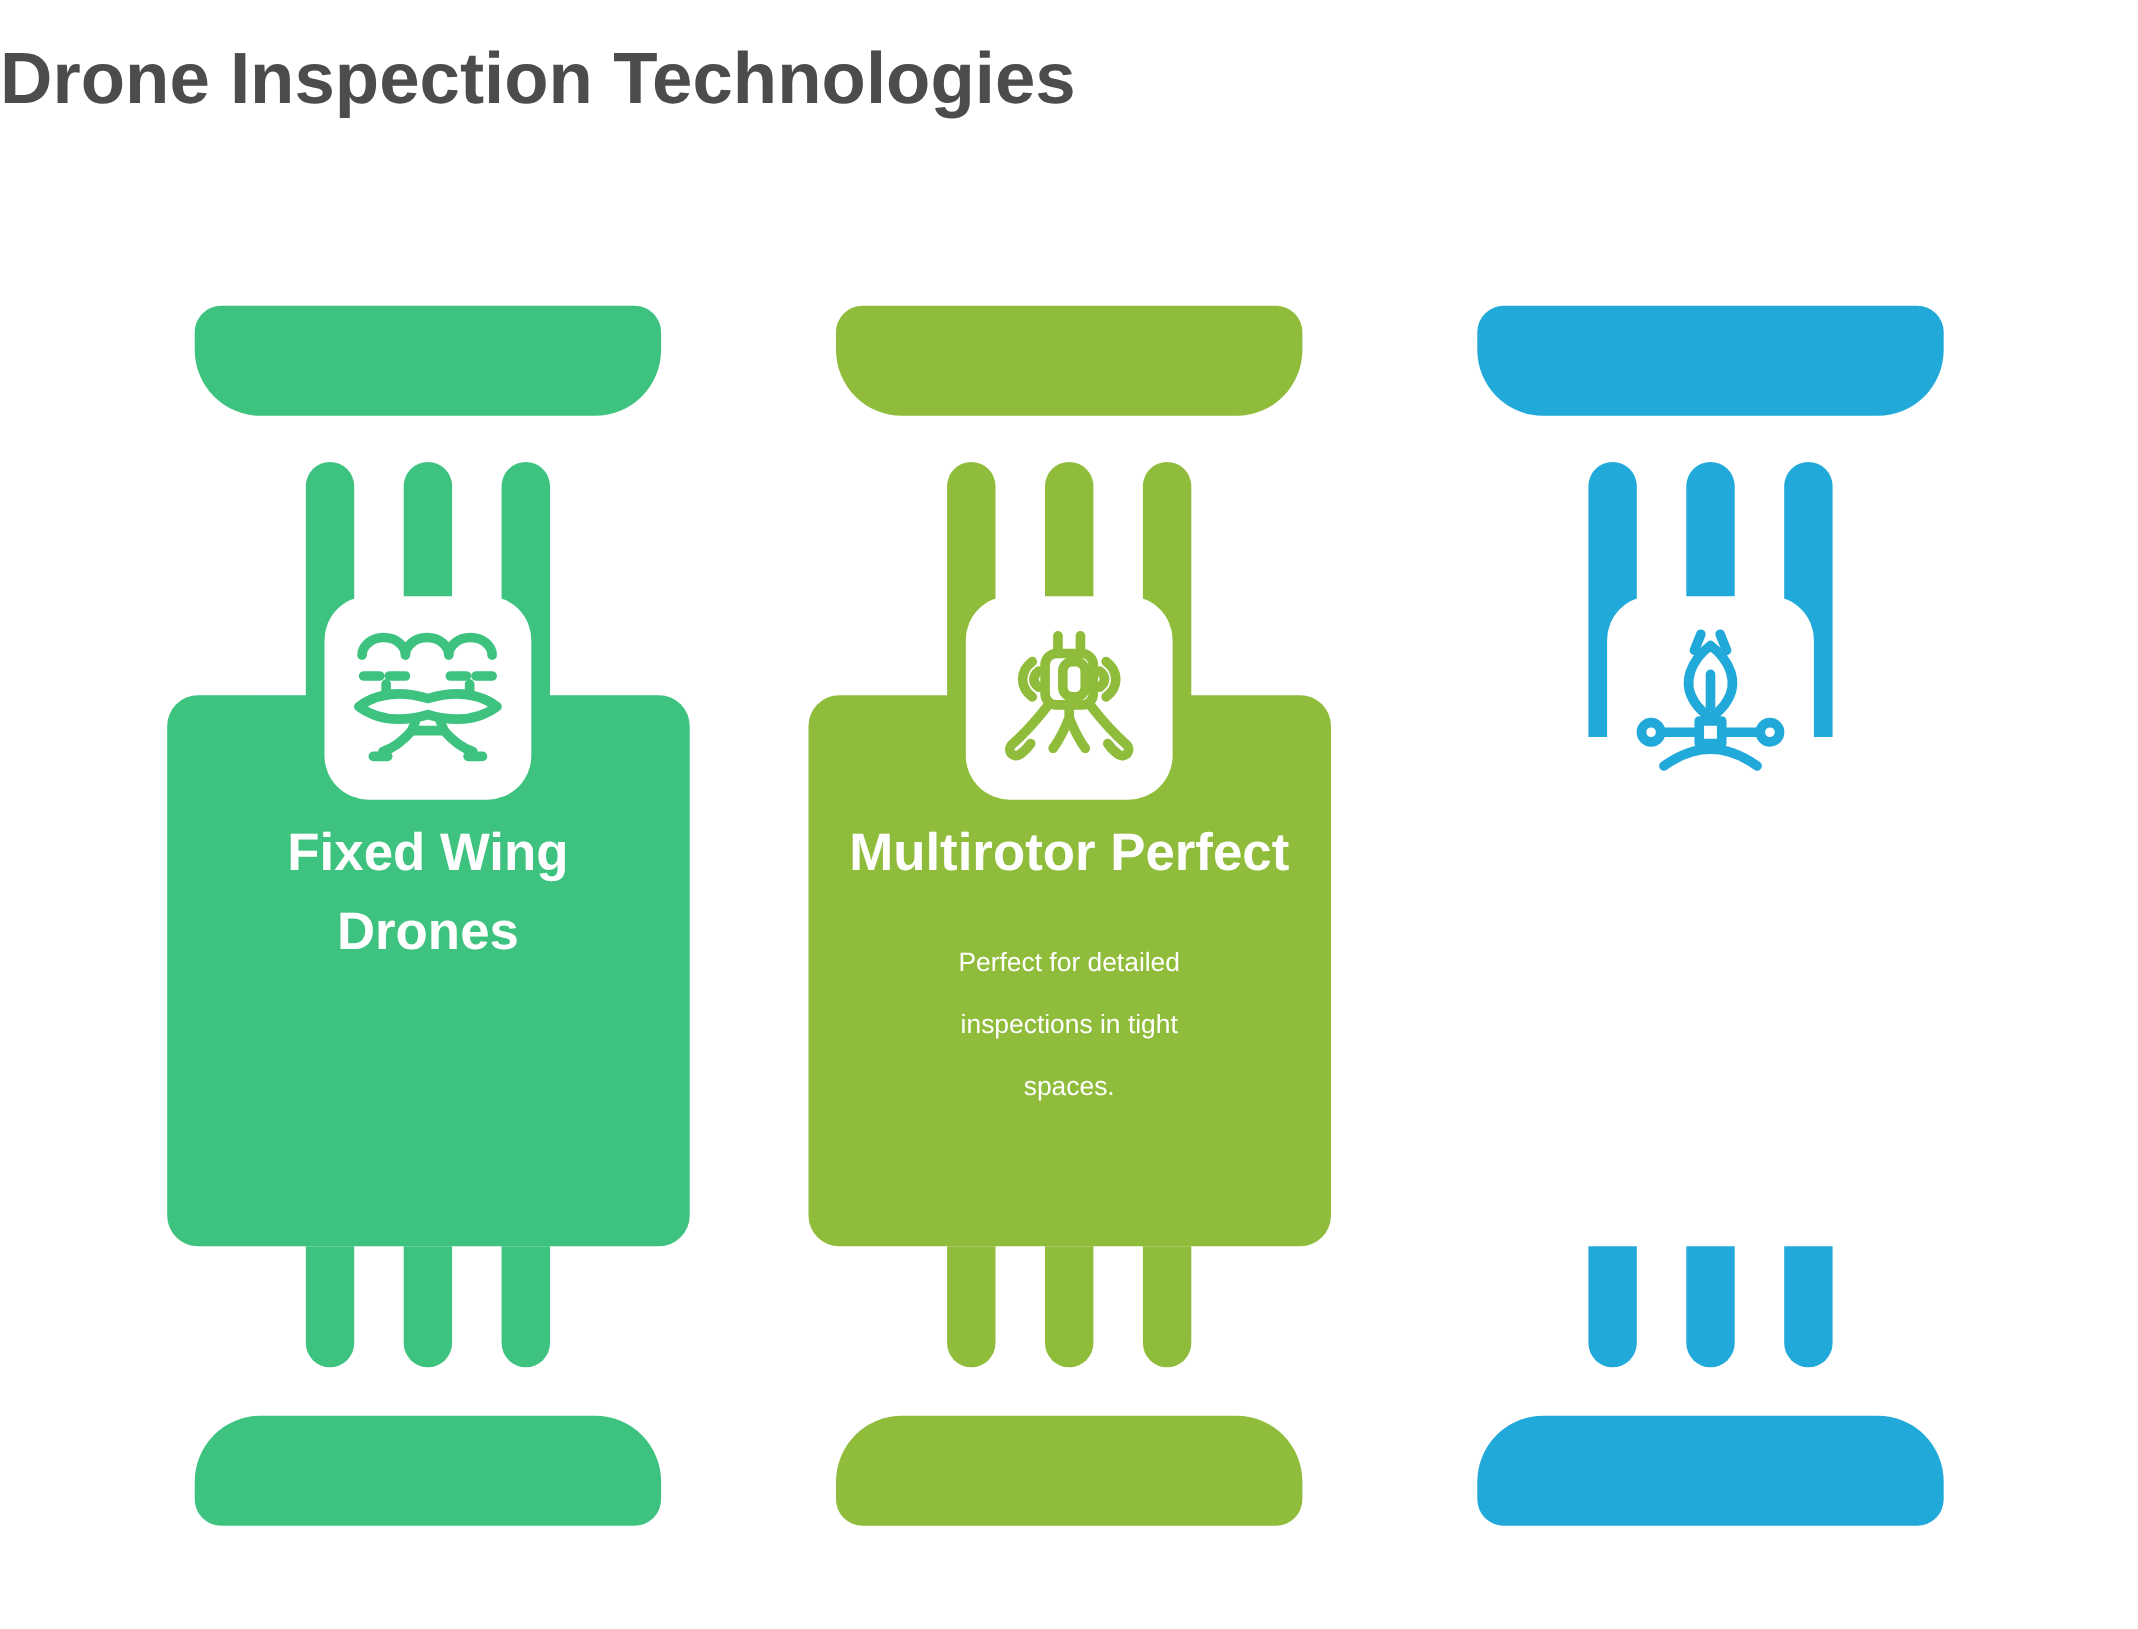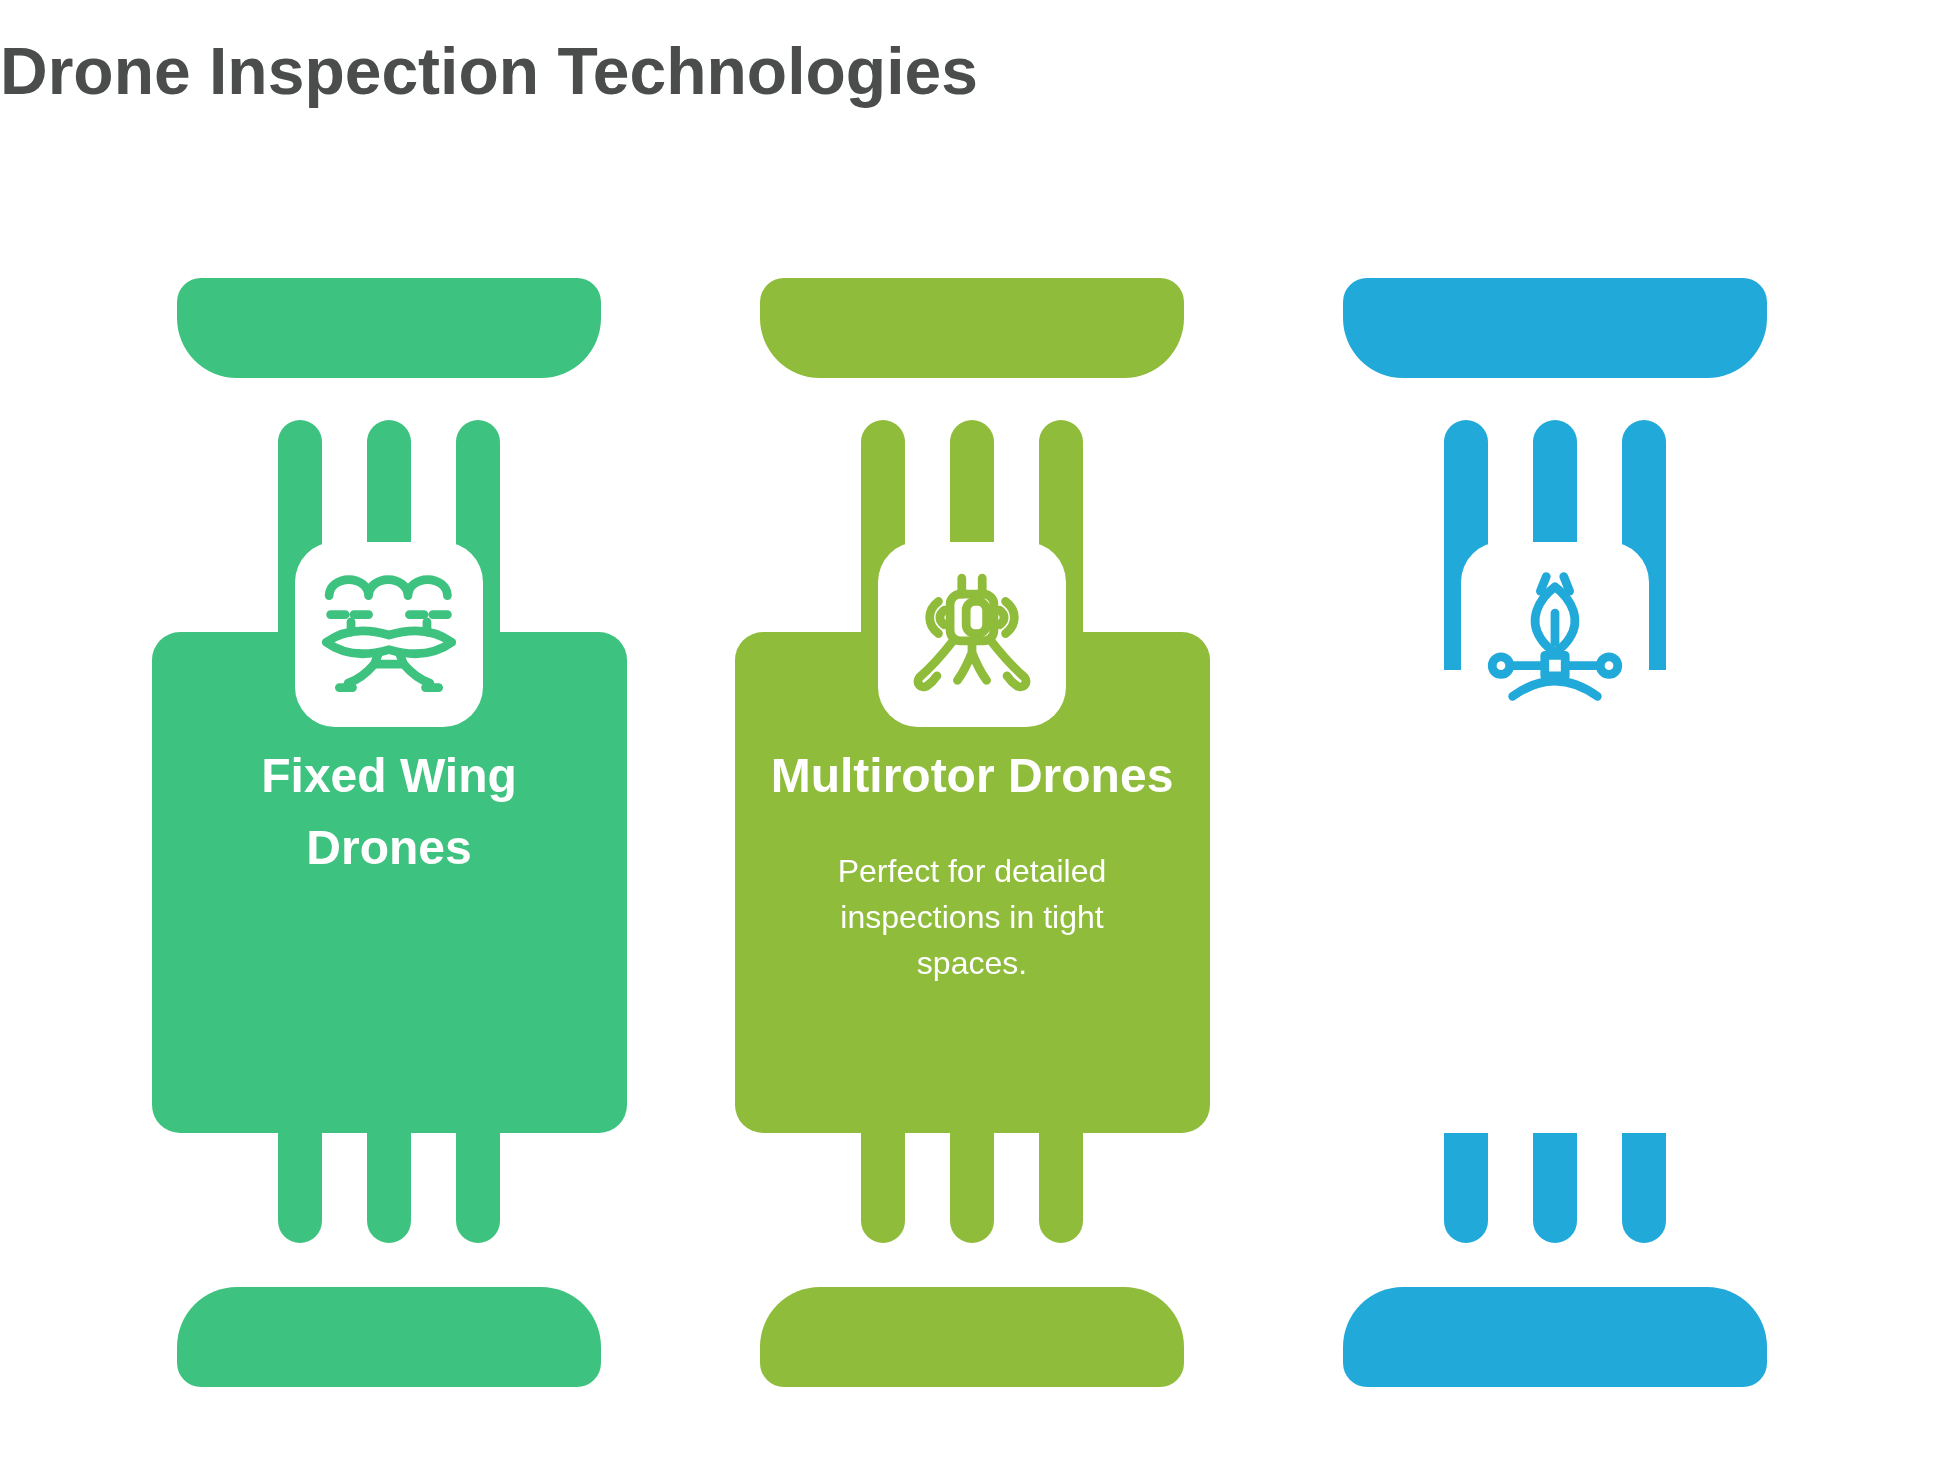--- a/index.html
+++ b/index.html
@@ -70,22 +70,22 @@
   }
   .card-title {
     margin: 0;
     font-size: 48px;
     line-height: 72px;
     font-weight: 700;
   }
   .card-desc {
     margin: 36px auto 0 auto;
     max-width: 345px;
-    font-size: 32px;
-    line-height: 46px;
+    font-size: 24px;
+    line-height: 56px;
     font-weight: 400;
     white-space: pre-line;
   }
   .icon-box {
     position: absolute;
     top: 264px;
     left: 50%;
     transform: translateX(-50%);
     width: 188px;
     height: 185px;
@@ -138,21 +138,21 @@
     </section>
 
     <section class="column" style="--c: #8fbc3a;">
       <div class="cap cap-top"></div>
       <div class="bars bars-top">
         <span class="bar"></span>
         <span class="bar"></span>
         <span class="bar"></span>
       </div>
       <div class="card">
-        <h2 class="card-title">Multirotor Drones</h2>
+        <h2 class="card-title">Multirotor Perfect</h2>
         <p class="card-desc">Perfect for detailed
 inspections in tight
 spaces.</p>
       </div>
       <div class="icon-box">
         <svg class="icon" viewBox="0 0 100 100" fill="none" stroke="currentColor" stroke-width="6" stroke-linecap="round" stroke-linejoin="round" aria-hidden="true">
           <path d="M43 11 v11 M57 11 v11"></path>
           <rect x="35" y="22" width="30" height="32" rx="7"></rect>
           <rect x="46" y="27" width="14" height="22" rx="6"></rect>
           <path d="M27 27 C19 33 19 43 27 49 M31 33 C27 36 27 40 31 43"></path>

